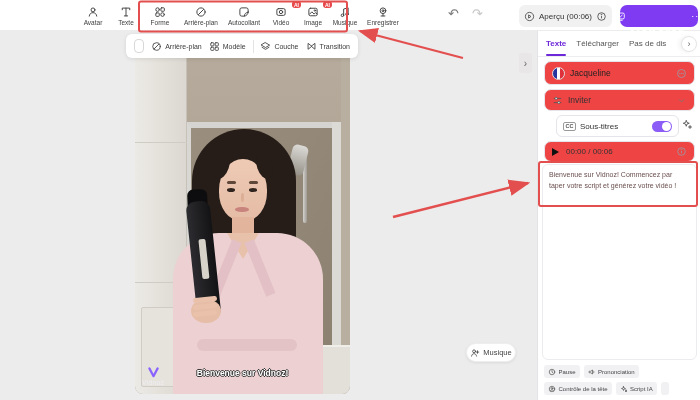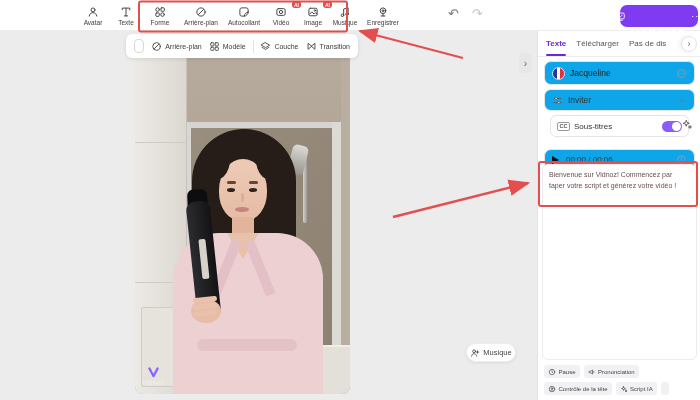--- a/index.html
+++ b/index.html
@@ -77,33 +77,33 @@
   .invite-btn svg { width:10px; height:10px; stroke:#444; fill:none; stroke-width:1.3; stroke-linecap:round; }
   .invite-btn .ilabel { font-size:7.5px; color:#444; }
 
   
   .panel { position:absolute; left:537px; top:31px; width:163px; height:369px; background:#fff; border-left:1px solid #e3e3e6; z-index:3; }
   .tabs { position:relative; height:26px; border-bottom:1px solid #ededf0; display:flex; align-items:center; gap:10px; padding:0 8px; overflow:hidden; }
   .tab { font-size:8px; color:#555; white-space:nowrap; cursor:pointer; position:relative; height:100%; display:flex; align-items:center; }
   .tab.active { color:#6d28d9; font-weight:bold; }
   .tab.active::after { content:""; position:absolute; left:0; bottom:0; width:100%; height:2px; background:#6d28d9; border-radius:2px; }
   .tab-scroll { position:absolute; right:3px; top:5px; width:16px; height:16px; background:#fff; border:1px solid #e5e5e8; border-radius:50%; box-shadow:-2px 0 4px rgba(0,0,0,.06); display:flex; align-items:center; justify-content:center; font-size:9px; color:#666; cursor:pointer; }
-  .row-box { position:absolute; left:6px; width:151px; border:1px solid #e4e4ea; border-radius:7px; display:flex; align-items:center; gap:5px; padding:0 7px; background:#0ea5e9; cursor:pointer; }
+  .row-box { position:absolute; left:6px; width:151px; border:1px solid #e4e4ea; border-radius:7px; display:flex; align-items:center; gap:5px; padding:0 7px; background:#ef4444; cursor:pointer; }
   .voice-box { top:30px; height:24px; }
   .flag { width:13px; height:13px; border-radius:50%; border:1px solid #ddd; background:linear-gradient(90deg,#26369e 33%,#fff 33%,#fff 66%,#e0303b 66%); flex-shrink:0; }
   .voice-name { font-size:8.5px; color:#222; flex:1; }
   .options-box { top:58px; height:22px; }
   .opt-label { font-size:8.5px; color:#333; flex:1; }
-  .subtitles-box { position:absolute; left:12px; top:84px; width:139px; height:22px; border:1px solid #e4e4ea; border-radius:6px; display:flex; align-items:center; gap:4px; padding:0 6px; }
+  .subtitles-box { position:absolute; left:18px; top:84px; width:123px; height:22px; border:1px solid #e4e4ea; border-radius:6px; display:flex; align-items:center; gap:4px; padding:0 6px; }
   .cc-chip { font-size:5.5px; font-weight:bold; color:#555; border:1px solid #999; border-radius:2px; padding:0.5px 1.5px; }
   .sub-label { font-size:8px; color:#333; flex:1; }
   .toggle { width:20px; height:11px; background:#8b5cf6; border-radius:6px; position:relative; cursor:pointer; flex-shrink:0; }
   .toggle::after { content:""; position:absolute; right:1px; top:1px; width:9px; height:9px; background:#fff; border-radius:50%; }
   .sparkle-btn { position:absolute; left:143px; top:87px; cursor:pointer; }
-  .play-box { top:118px; height:21px; }
+  .play-box { top:110px; height:21px; }
   .play-tri { width:0; height:0; border-left:7px solid #111; border-top:4.5px solid transparent; border-bottom:4.5px solid transparent; cursor:pointer; }
   .time-label { font-size:8px; color:#333; flex:1; margin-left:2px; }
   .icon-sm svg { width:11px; height:11px; stroke:#9a9aa2; fill:none; stroke-width:1.2; }
   .script-area { position:absolute; left:4px; top:133px; width:155px; height:196px; border:1px solid #ececf0; border-radius:6px; background:#fff; padding:5px 6px; font-size:7px; line-height:1.55; color:#6b4f4f; cursor:text; }
   .chips { position:absolute; left:6px; top:334px; width:152px; display:flex; flex-wrap:wrap; gap:4px; }
   .chip { background:#f1f1f3; border-radius:3px; display:flex; align-items:center; gap:2.5px; padding:2.5px 4px; cursor:pointer; }
   .chip svg { width:8px; height:8px; stroke:#555; fill:none; stroke-width:1.4; stroke-linecap:round; stroke-linejoin:round; }
   .chip .chlabel { font-size:6px; color:#45454a; white-space:nowrap; }
 
   
@@ -198,20 +198,36 @@
           <circle cx="8" cy="6.3" r="1.3"></circle>
           <path d="M8 10.1v3M5.4 13.3h5.2"></path>
         </svg>
       </span>
     <span class="tlabel">Enregistrer</span>
   </div>
 
   <div class="undo-redo" id="undo">↶</div>
   <div class="undo-redo" id="redo">↷</div>
 
+  <div class="preview-btn">
+    <span>
+        <svg viewBox="0 0 16 16">
+          <circle cx="8" cy="8" r="6"></circle>
+          <path d="M6.7 5.7l3.4 2.3-3.4 2.3z"></path>
+        </svg>
+      </span>
+    <span class="plabel">Aperçu (00:06)</span>
+    <span>
+        <svg viewBox="0 0 16 16">
+          <circle cx="8" cy="8" r="5.5"></circle>
+          <path d="M8 7.3v3.4"></path>
+          <circle cx="8" cy="5.2" r="0.6"></circle>
+        </svg>
+      </span>
+  </div>
 
   <div class="generate-btn">
     <span>
         <svg viewBox="0 0 16 16">
           <rect x="2.5" y="3" width="11" height="8.5" rx="2"></rect>
           <path d="M6 7.2l1.5 1.5L10.5 6M5.5 13.5h5"></path>
         </svg>
       </span>
     <span class="glabel">Générer</span>
     <span class="gdiv"></span>
@@ -296,20 +312,21 @@
   <div class="hand"></div>
   <div class="finger" style="top:250px;"></div>
   <div class="finger" style="top:257px;"></div>
   <div class="finger" style="top:264px;"></div>
   <div class="wm">
     <svg width="11" height="11" viewBox="0 0 12 11">
         <path d="M1.5 1L6 9.5 10.5 1" stroke="#8a63ff" stroke-width="2.4" fill="none" stroke-linecap="round" stroke-linejoin="round"></path>
       </svg>
     <span class="wm-text">Vidnoz</span>
   </div>
+  <div class="caption">Bienvenue sur Vidnoz!</div>
 </div>
 
 <div class="collapse-handle">›</div>
 <div class="invite-btn">
   <span>
       <svg viewBox="0 0 16 16">
         <circle cx="6.5" cy="5.3" r="2.3"></circle>
         <path d="M2.5 13c.4-2.6 2-3.9 4-3.9s3.6 1.3 4 3.9M12 4.5v4M10 6.5h4"></path>
       </svg>
     </span>

